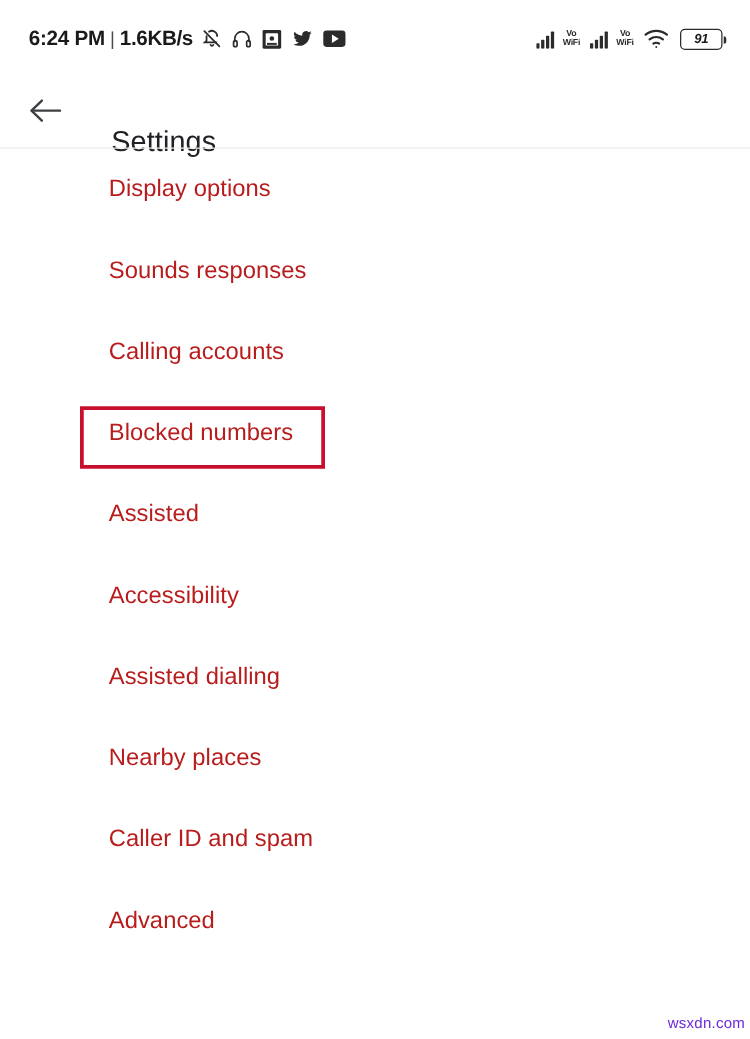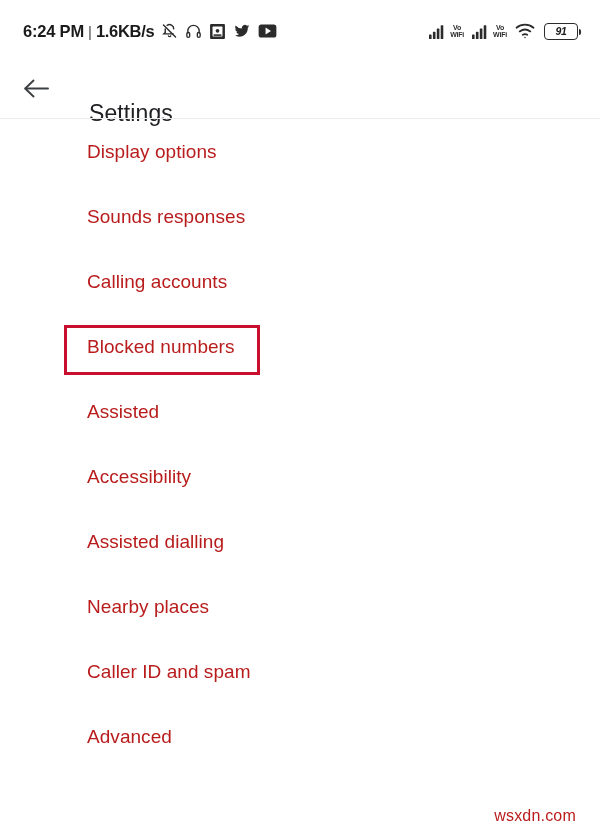--- a/index.html
+++ b/index.html
@@ -188,24 +188,24 @@
     width: 196px;
     height: 50px;
     border: 3px solid #c8102e;
     box-sizing: border-box;
     pointer-events: none;
   }
 
   
   .watermark {
     position: absolute;
-    right: 24px;
+    right: 4px;
     bottom: 6px;
-    font-size: 16px;
-    color: #b91c1c;
+    font-size: 12px;
+    color: #6d28d9;
     letter-spacing: 0.2px;
   }
 </style>
 </head>
 <body>
 
 <div class="status-bar">
 
   <div class="status-left">
     <span class="status-clock">6:24 PM</span>

